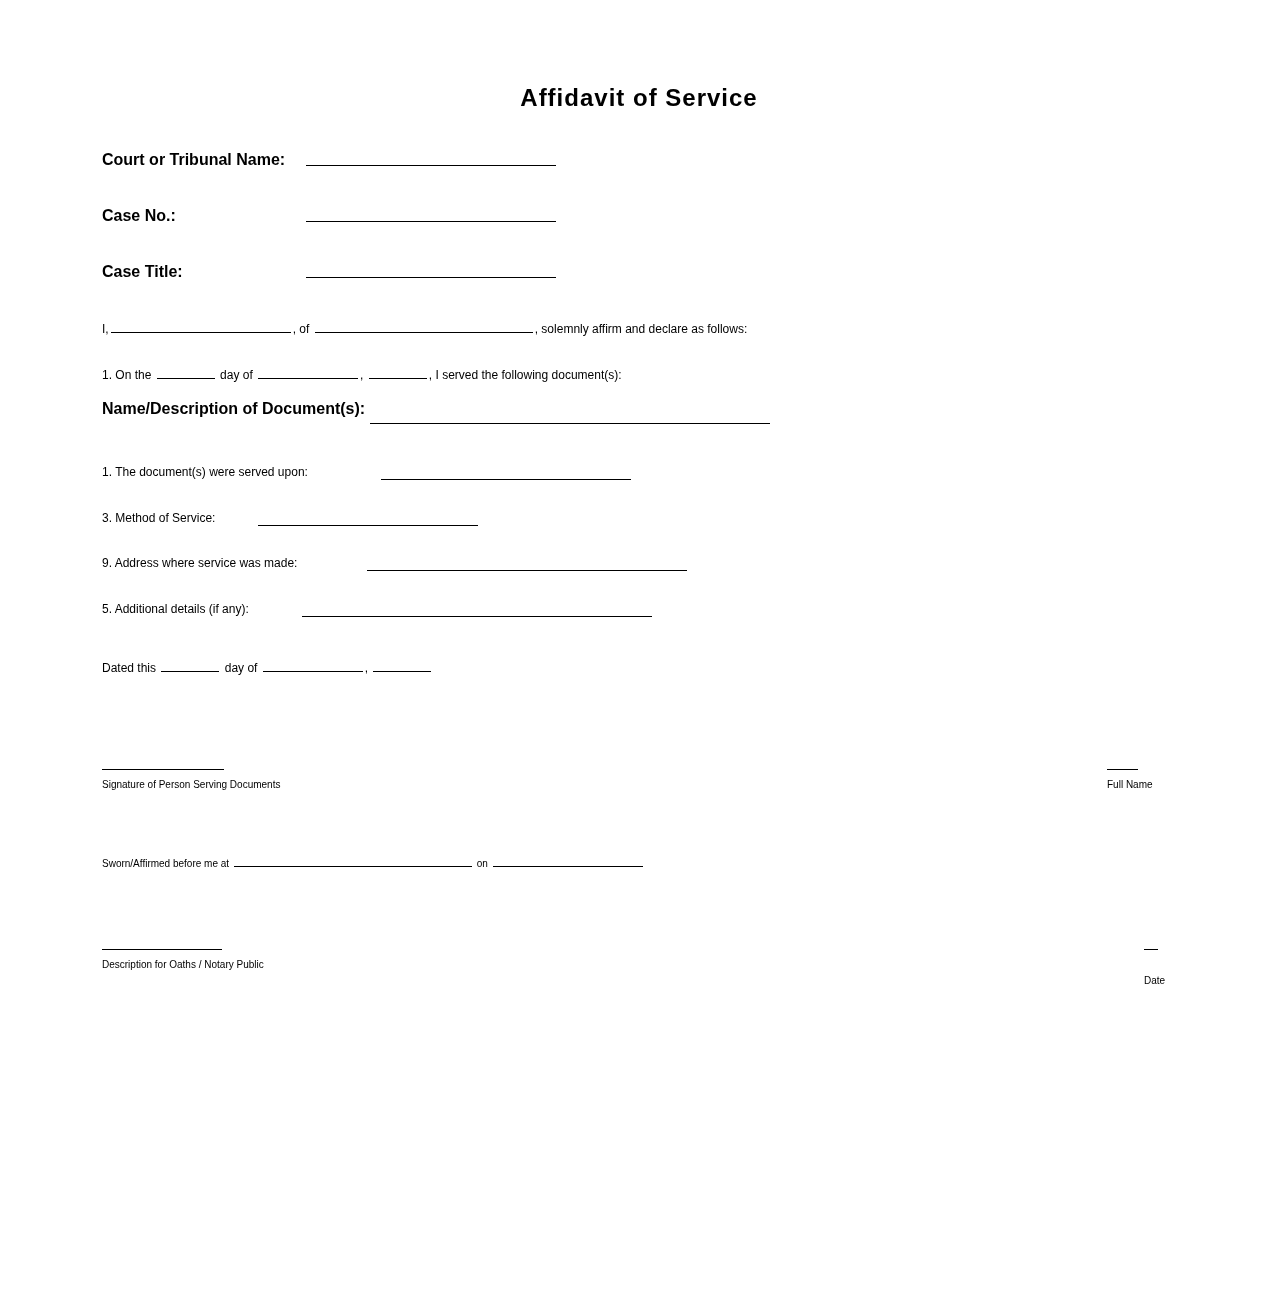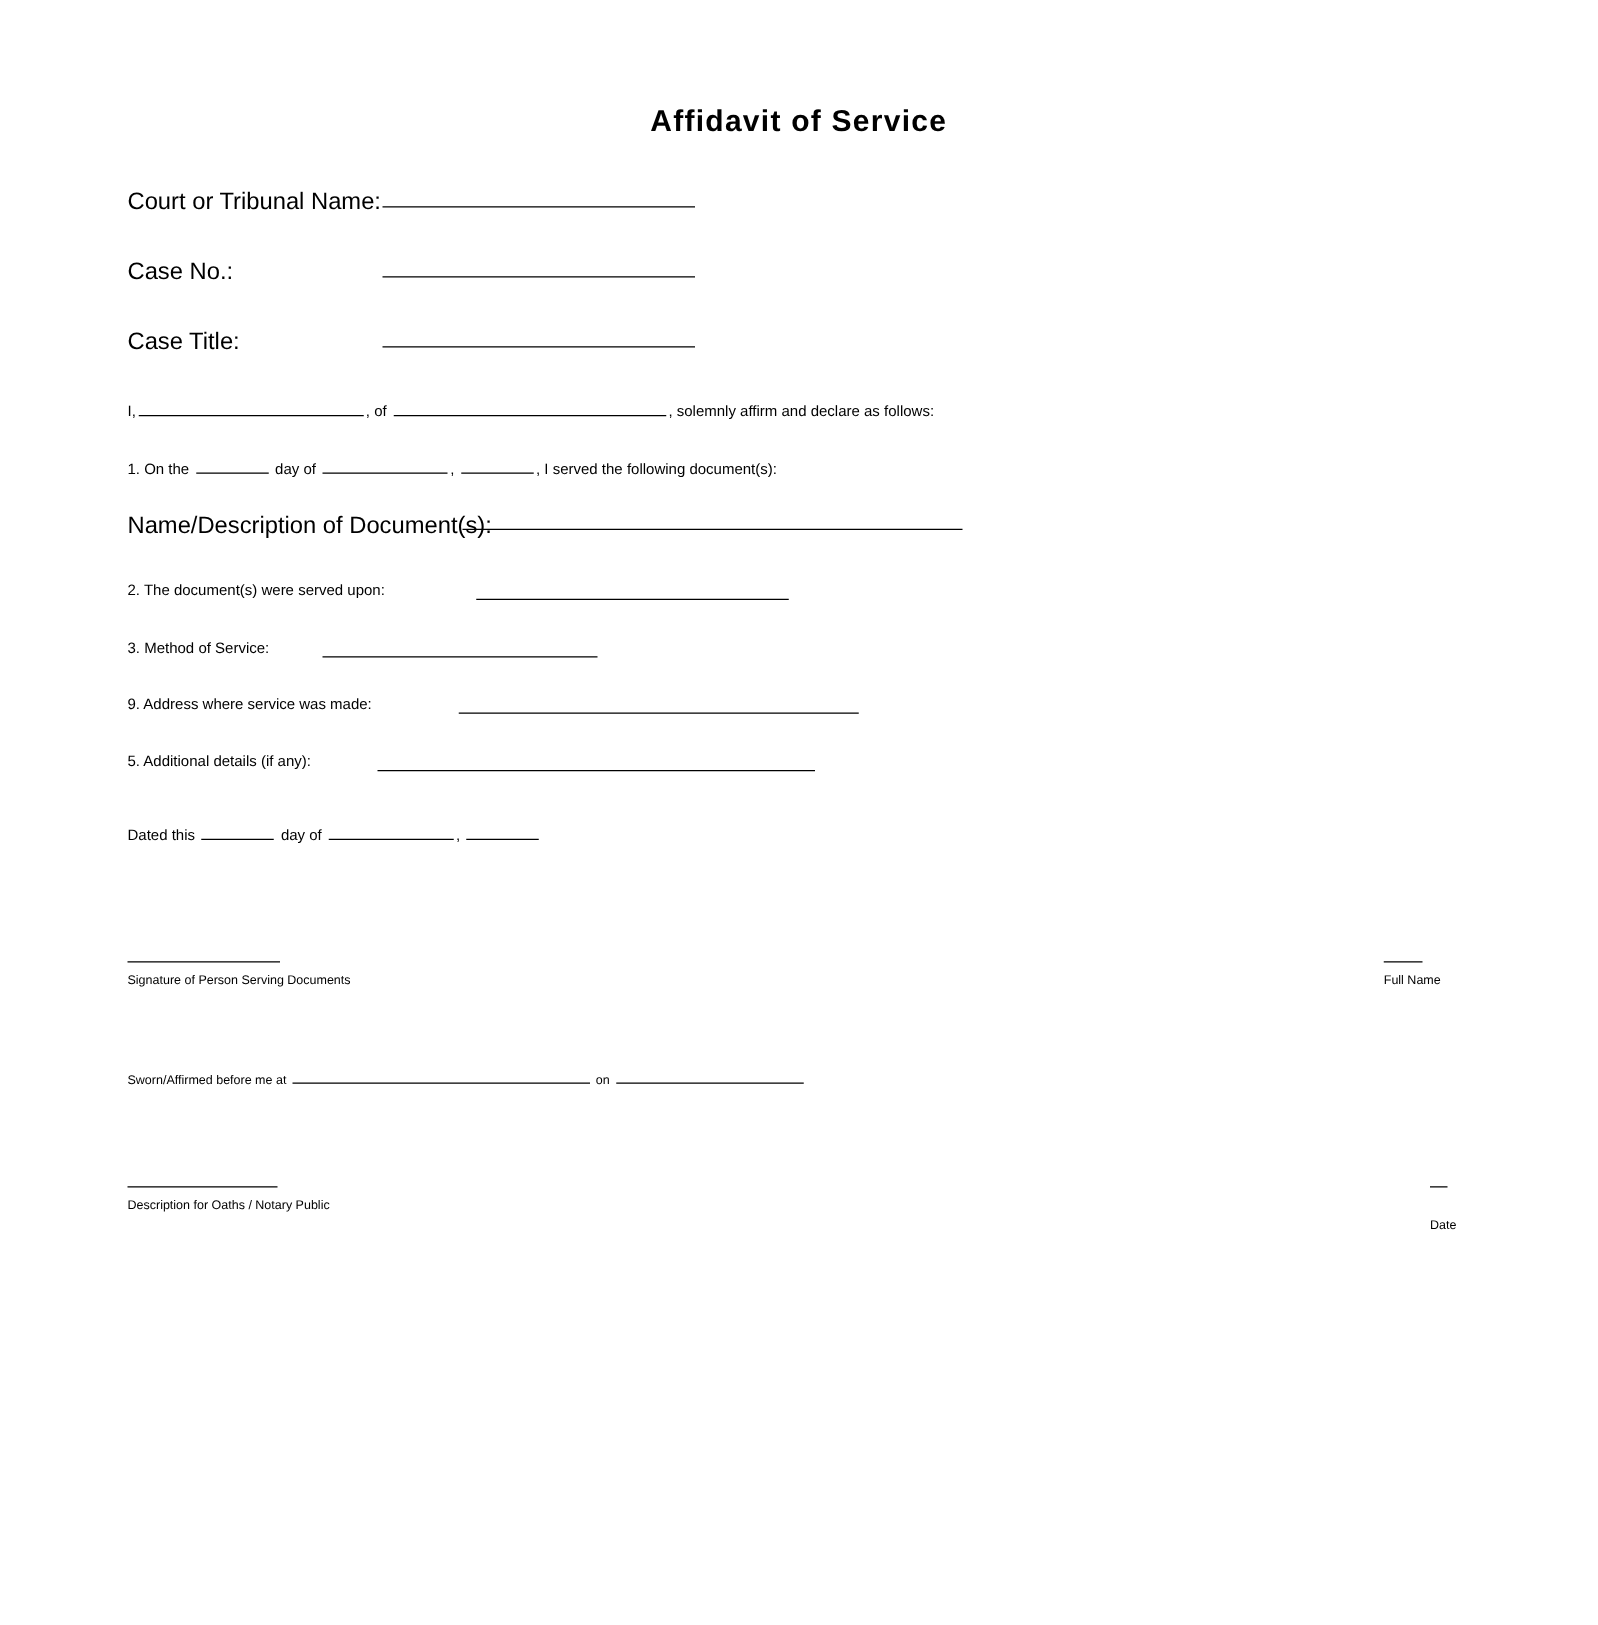--- a/index.html
+++ b/index.html
@@ -1,19 +1,19 @@
 <!DOCTYPE html>
 <html><head>
   <meta charset="utf-8">
   <style>
     html, body { margin: 0; padding: 0; background: #ffffff; }
     body { width: 1278px; height: 1300px; position: relative; font-family: "Liberation Sans", sans-serif; color: #000; }
     .abs { position: absolute; white-space: nowrap; }
     .title { left: 0; width: 1278px; top: 84px; text-align: center; font-size: 24px; font-weight: bold; letter-spacing: 1px; }
-    .lbl-b { font-size: 19px; font-weight: normal; }
+    .lbl-b { font-size: 16px; font-weight: bold; }
     .txt { font-size: 12px; }
     .small { font-size: 10px; }
     .blank { display: inline-block; border-bottom: 1px solid #000; height: 14px; vertical-align: baseline; margin: 0 2px; }
     .line { position: absolute; border-top: 1px solid #000; height: 0; }
   </style>
 </head>
 <body>
 
 <div class="abs title">Affidavit of Service</div>
 
@@ -32,24 +32,24 @@
 </div>
 
 <div class="abs txt" style="left:102px; top:364px;">
   <span>1. On the</span>
   <span class="blank" style="width:58px;"></span>
   <span>day of</span>
   <span class="blank" style="width:100px;"></span><span>,</span>
   <span class="blank" style="width:58px;"></span><span>, I served the following document(s):</span>
 </div>
 
-<div class="abs lbl-b" style="left:102px; top:410px;">Name/Description of Document(s):</div>
+<div class="abs lbl-b" style="left:102px; top:400px;">Name/Description of Document(s):</div>
 <div class="line" style="left:370px; top:423px; width:400px;"></div>
 
-<div class="abs txt" style="left:102px; top:465px;">2. The document(s) were served upon:</div>
+<div class="abs txt" style="left:102px; top:465px;">1. The document(s) were served upon:</div>
 <div class="line" style="left:381px; top:479px; width:250px;"></div>
 
 <div class="abs txt" style="left:102px; top:511px;">3. Method of Service:</div>
 <div class="line" style="left:258px; top:525px; width:220px;"></div>
 
 <div class="abs txt" style="left:102px; top:556px;">9. Address where service was made:</div>
 <div class="line" style="left:367px; top:570px; width:320px;"></div>
 
 <div class="abs txt" style="left:102px; top:602px;">5. Additional details (if any):</div>
 <div class="line" style="left:302px; top:616px; width:350px;"></div>

